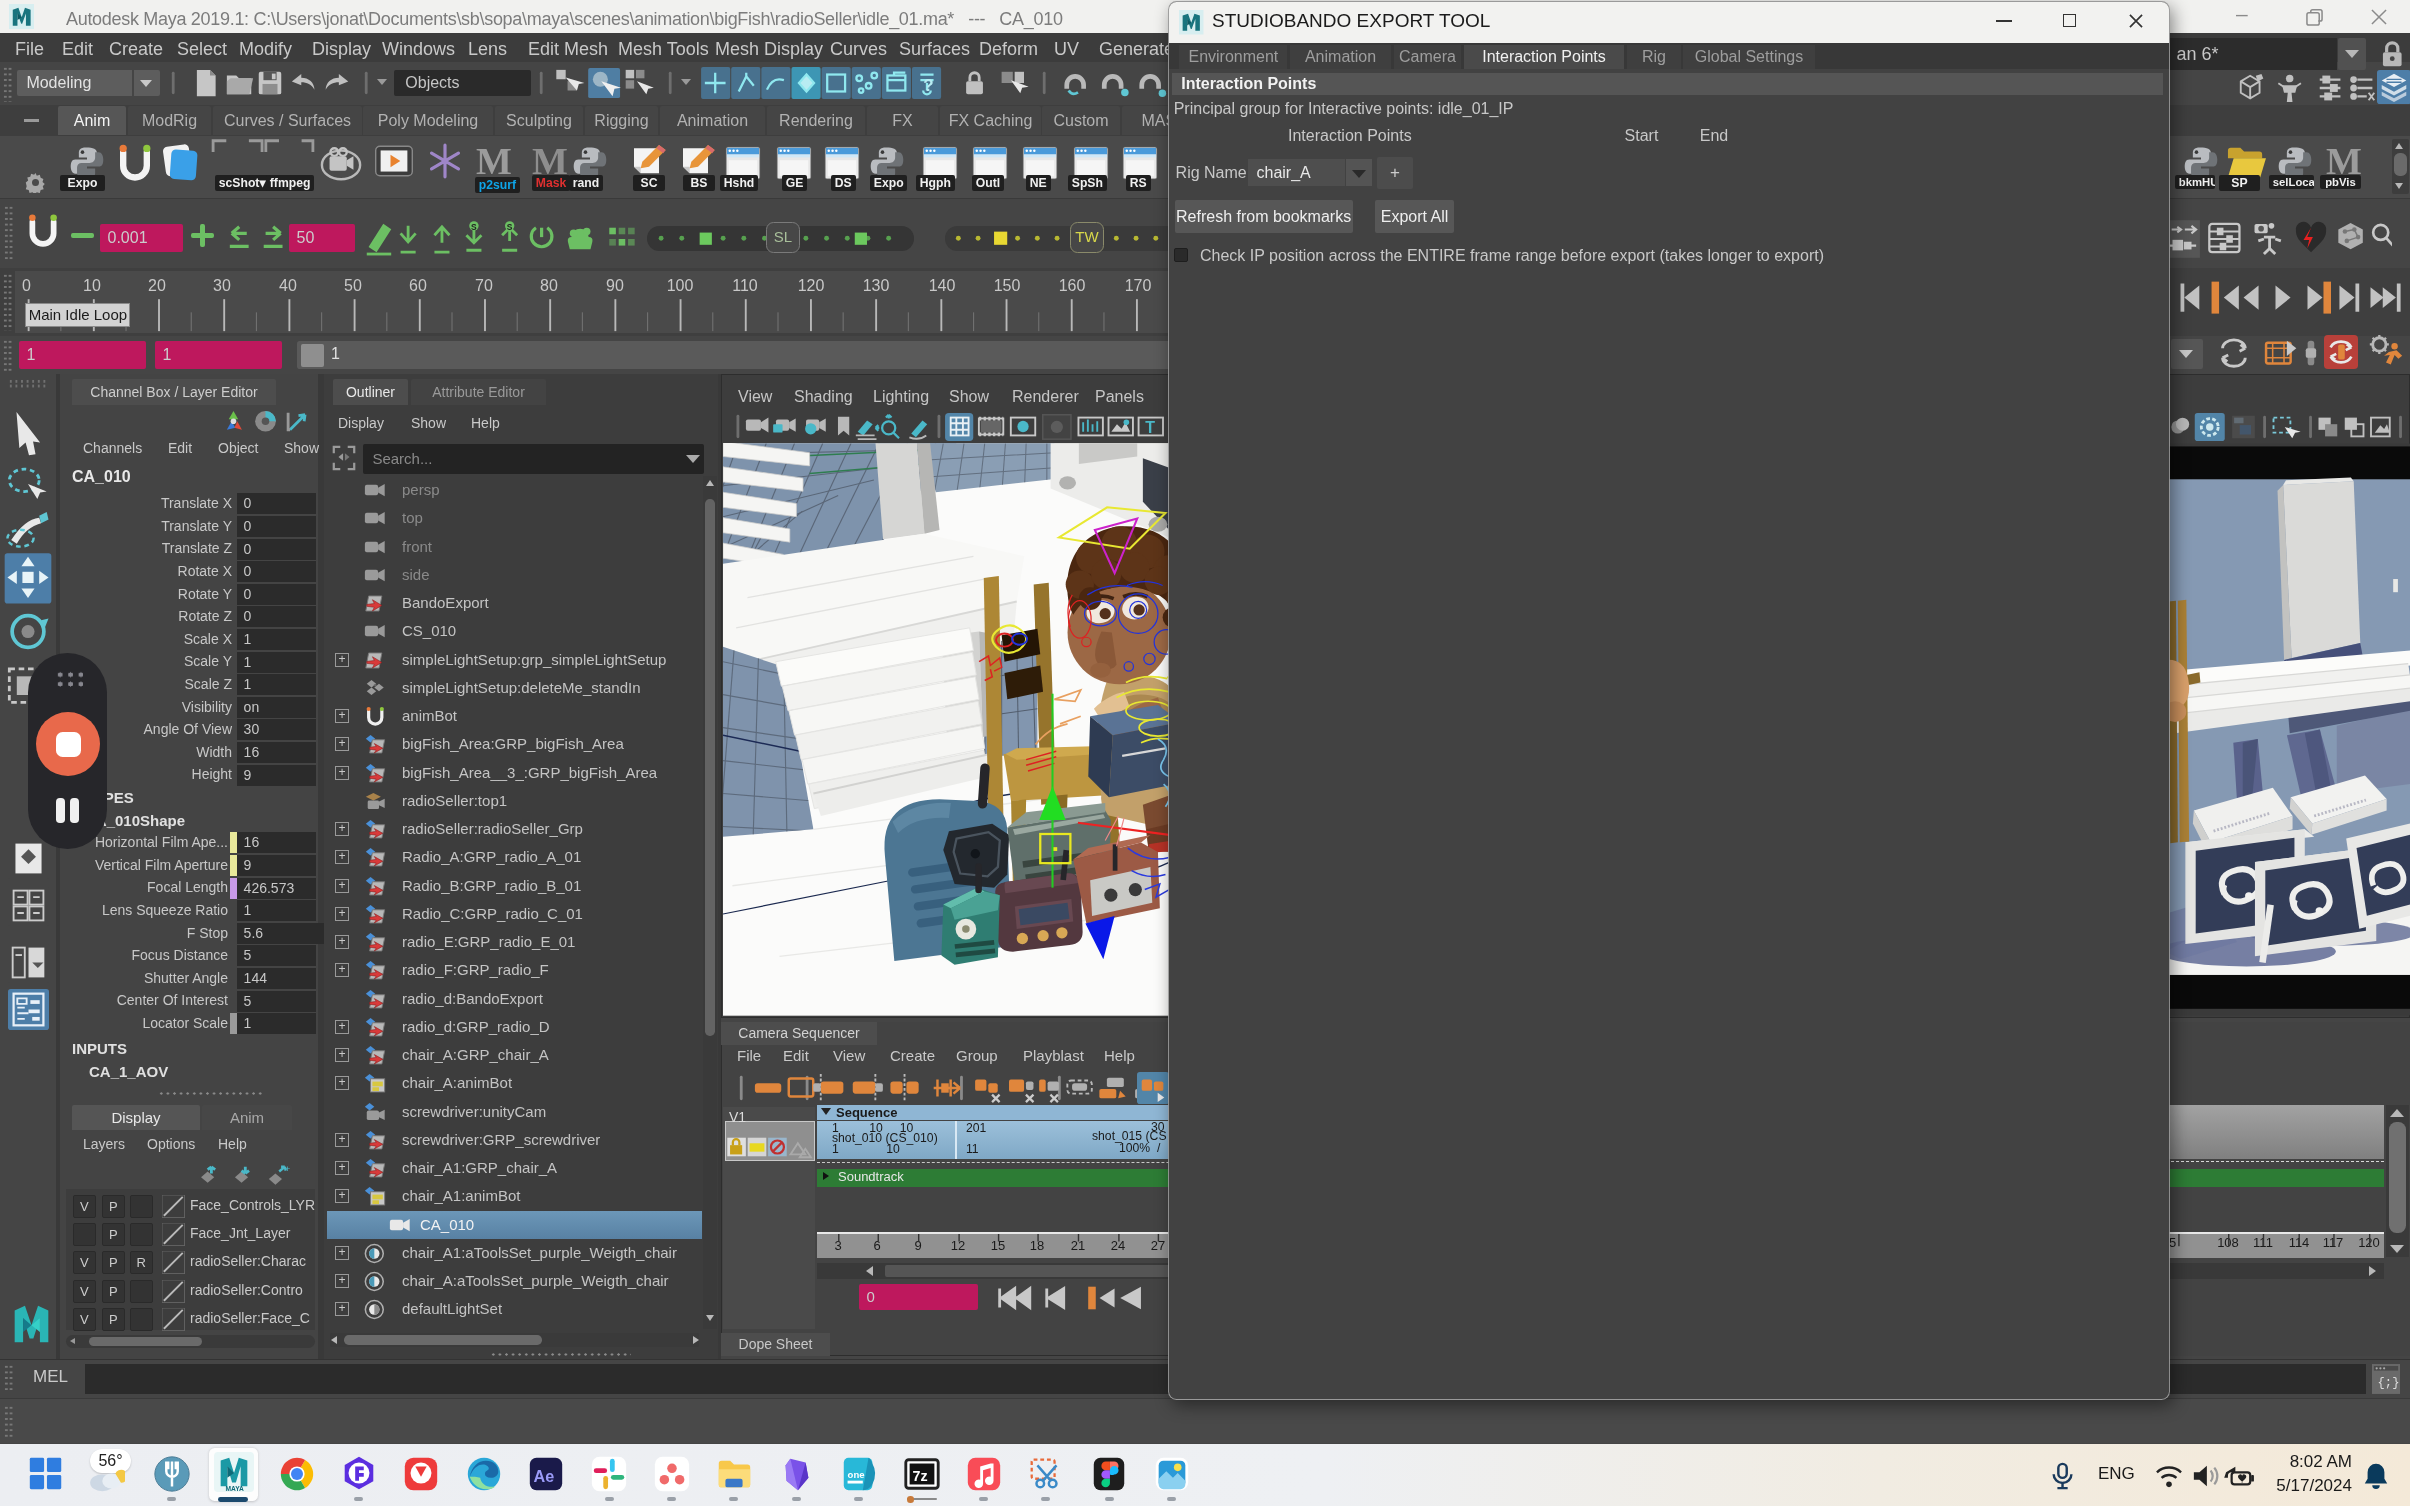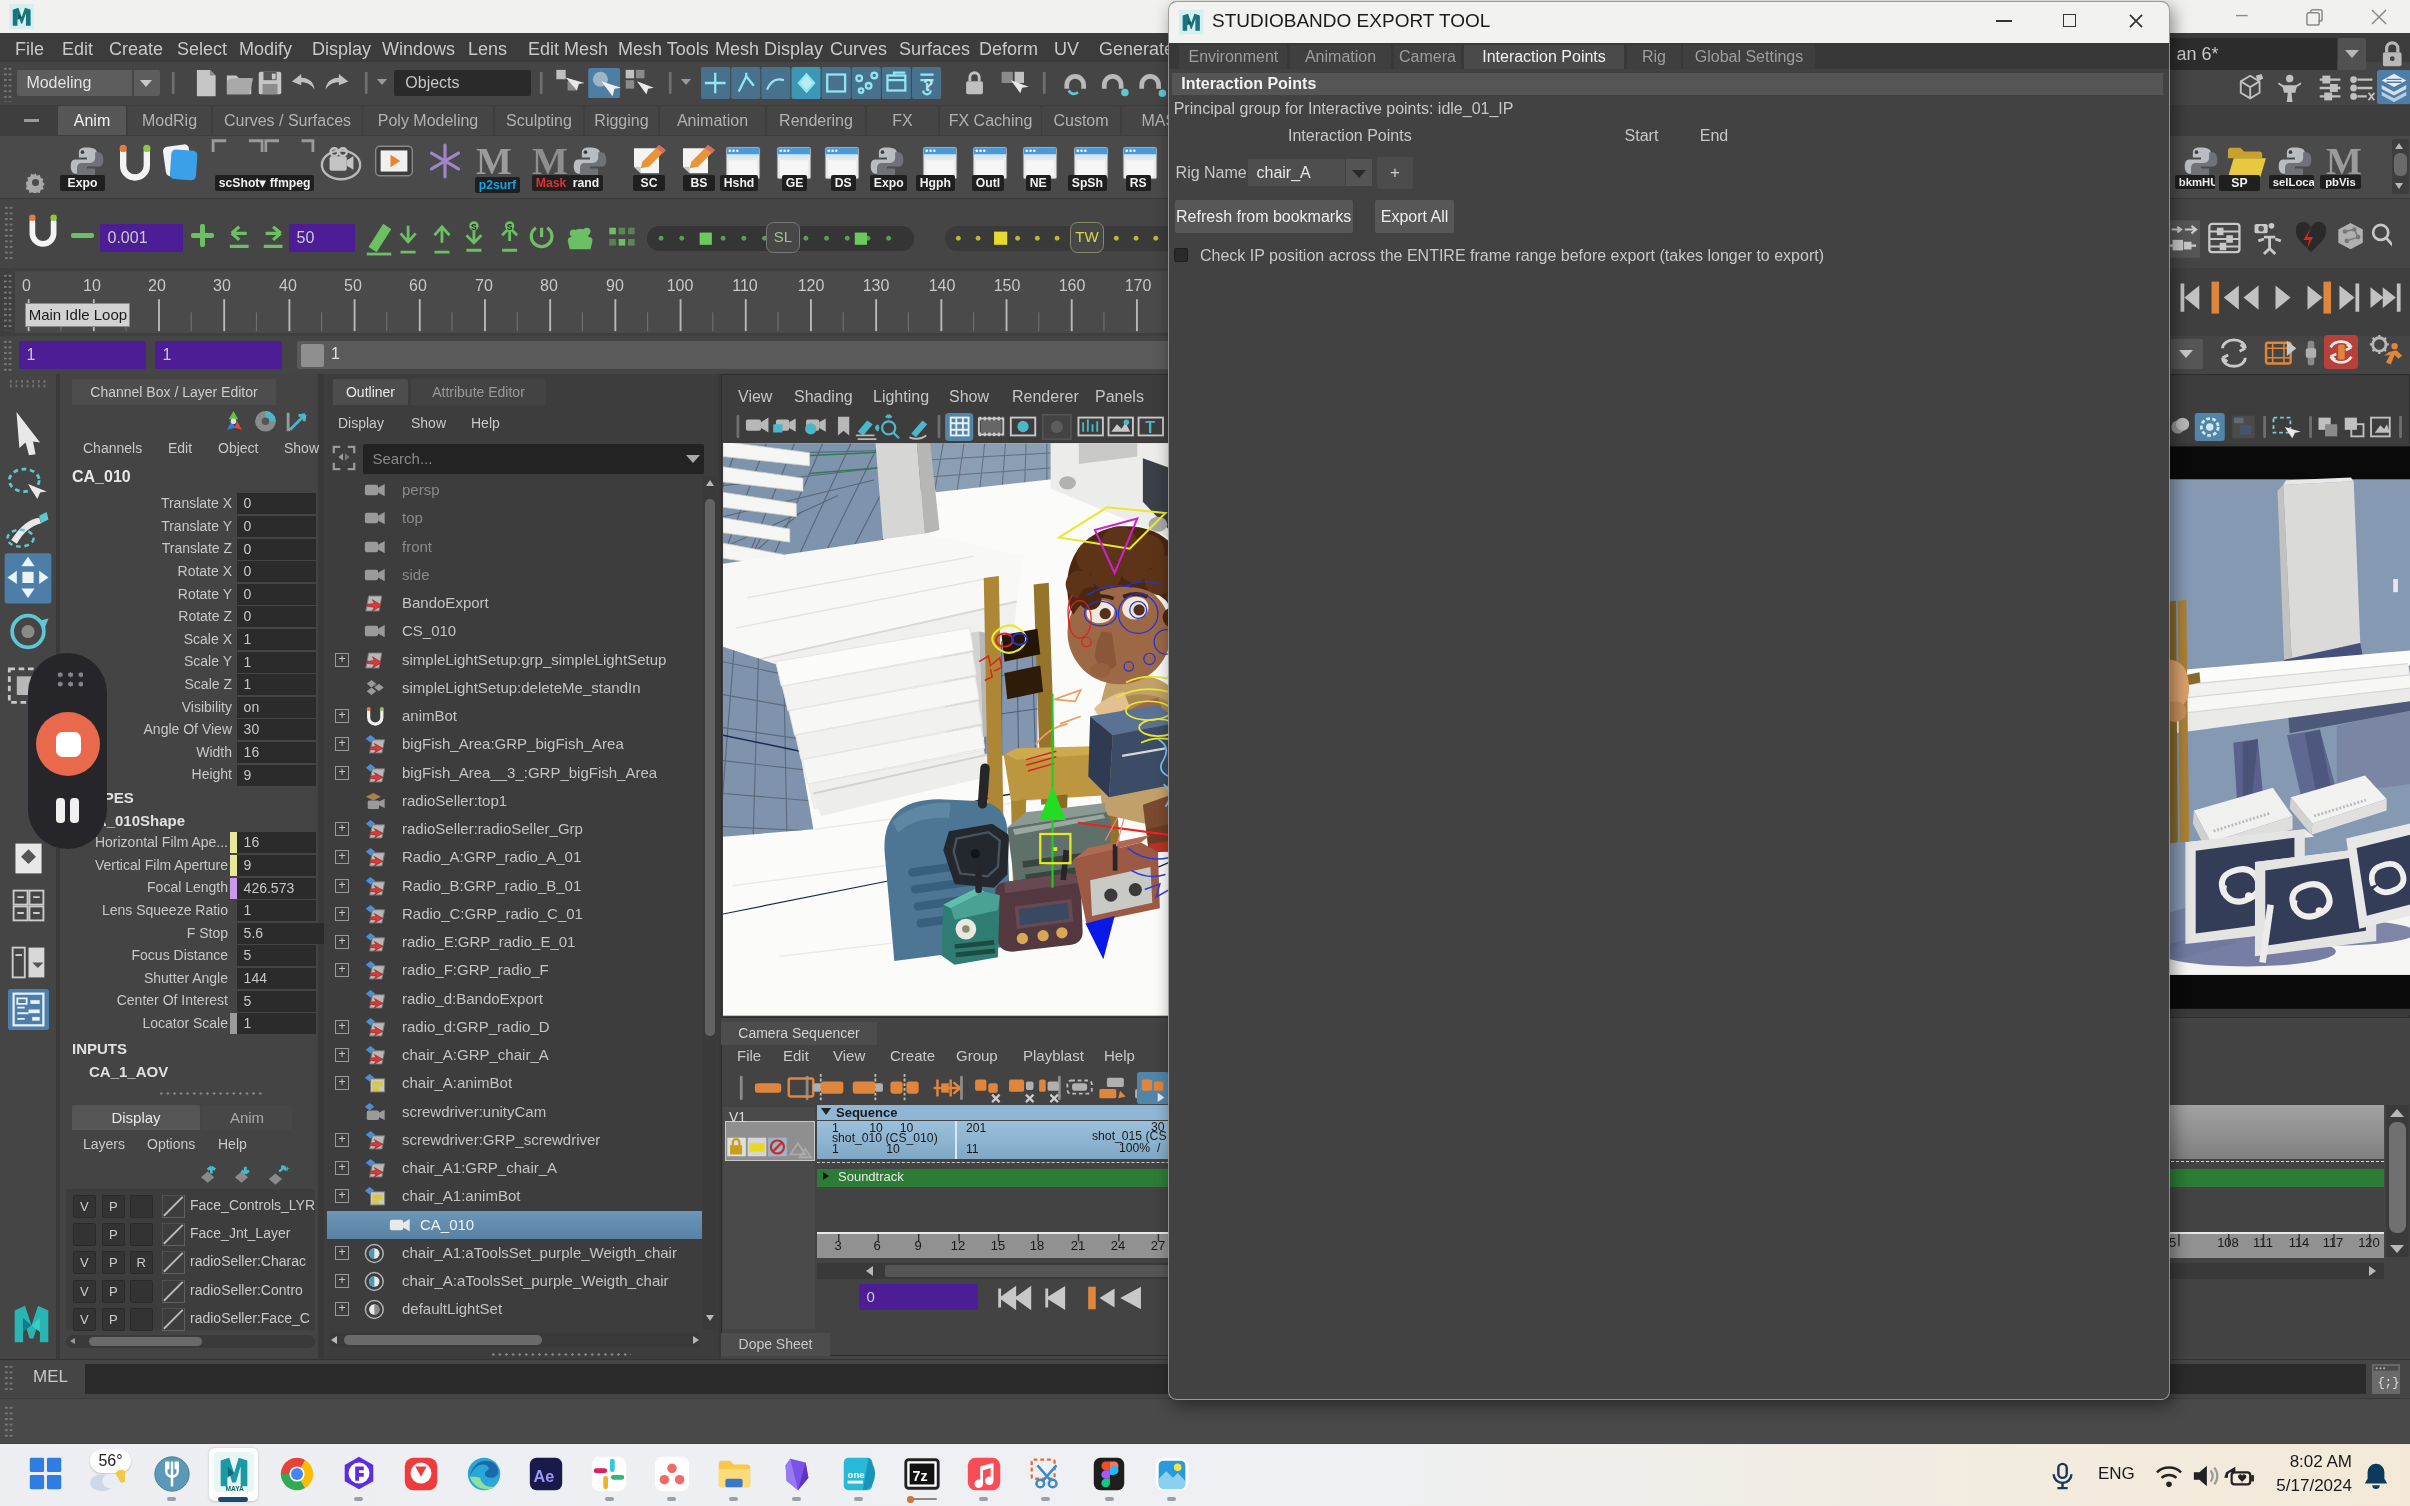--- a/index.html
+++ b/index.html
@@ -1,32 +1,33 @@
 <!DOCTYPE html>
 <html style="font-size:15px"><head><meta charset="utf-8">
 <style>
   * { margin:0; padding:0; box-sizing:border-box; }
   html,body { width:2411px; height:1507px; overflow:hidden; background:#444; }
   body { font-family:"Liberation Sans", sans-serif; }
   .abs { position:absolute; }
   .txt { position:absolute; white-space:nowrap; color:#c9c9c9; font-size:16px; }
-  .fld { position:absolute; background:#4c1d95; border-radius:1.9px; color:#cccccc; font-size:16px; line-height:28px; padding-left:7.5px; white-space:nowrap; }
+  .fld { position:absolute; background:#be185d; border-radius:1.9px; color:#cccccc; font-size:16px; line-height:28px; padding-left:7.5px; white-space:nowrap; }
   .tab { position:absolute; background:#454545; color:#b2b2b2; font-size:16px; text-align:center; border-radius:1.9px 1.9px 0 0; }
   .badge { position:absolute; background:#1f1f1f; color:#f0f0f0; font-size:12.2px; font-weight:bold; text-align:center; border-radius:1.9px; padding:0.9px 3.8px; white-space:nowrap; }
   svg { position:absolute; display:block; }
 </style></head>
 <body>
 <div id="screen" class="abs" style="left:0;top:0;width:2411px;height:1507px;background:#454545;">
 
 <div class="abs" style="left:0;top:0;width:2411px;height:33px;background:#f1f1ef;"></div>
 <svg class="abs" style="left:8.5px;top:3.8px" width="25.4" height="25.4" viewBox="0 0 27 27">
   <rect width="27" height="27" fill="#d7eef0"></rect>
   <path d="M4 23 L4 6 L10 4 L13.5 14 L17 4 L23 6 L23 23 L18 23 L18 10 L14 21 L13 21 L9 10 L9 23 Z" fill="#19747e"></path>
   <path d="M9 10 L13.5 14 L9 17Z" fill="#0e5a63"></path>
 </svg>
+<div class="txt" style="left:66px;top:8.5px;color:#7c7c7c;font-size:18px;letter-spacing:-0.3px;">Autodesk Maya 2019.1: C:\Users\jonat\Documents\sb\sopa\maya\scenes\animation\bigFish\radioSeller\idle_01.ma*&nbsp;&nbsp;&nbsp;---&nbsp;&nbsp;&nbsp;CA_010</div>
 
 <div class="txt" style="left:2236px;top:1.9px;color:#8b8b8b;font-size:21px;">–</div>
 <svg class="abs" style="left:2306px;top:8.5px" width="17" height="17" viewBox="0 0 18 18">
       <g fill="none" stroke="#8b8b8b" stroke-width="1.6">
         <rect x="1" y="4" width="13" height="13" rx="2"></rect>
         <path d="M5 4 V2.8 a2 2 0 0 1 2-2 h8 a2 2 0 0 1 2 2 v8 a2 2 0 0 1 -2 2 H13"></path>
       </g>
     </svg>
 <svg class="abs" style="left:2371px;top:8.5px" width="16" height="16" viewBox="0 0 17 17">
       <path d="M1 1 L16 16 M16 1 L1 16" stroke="#8b8b8b" stroke-width="1.6"></path>

